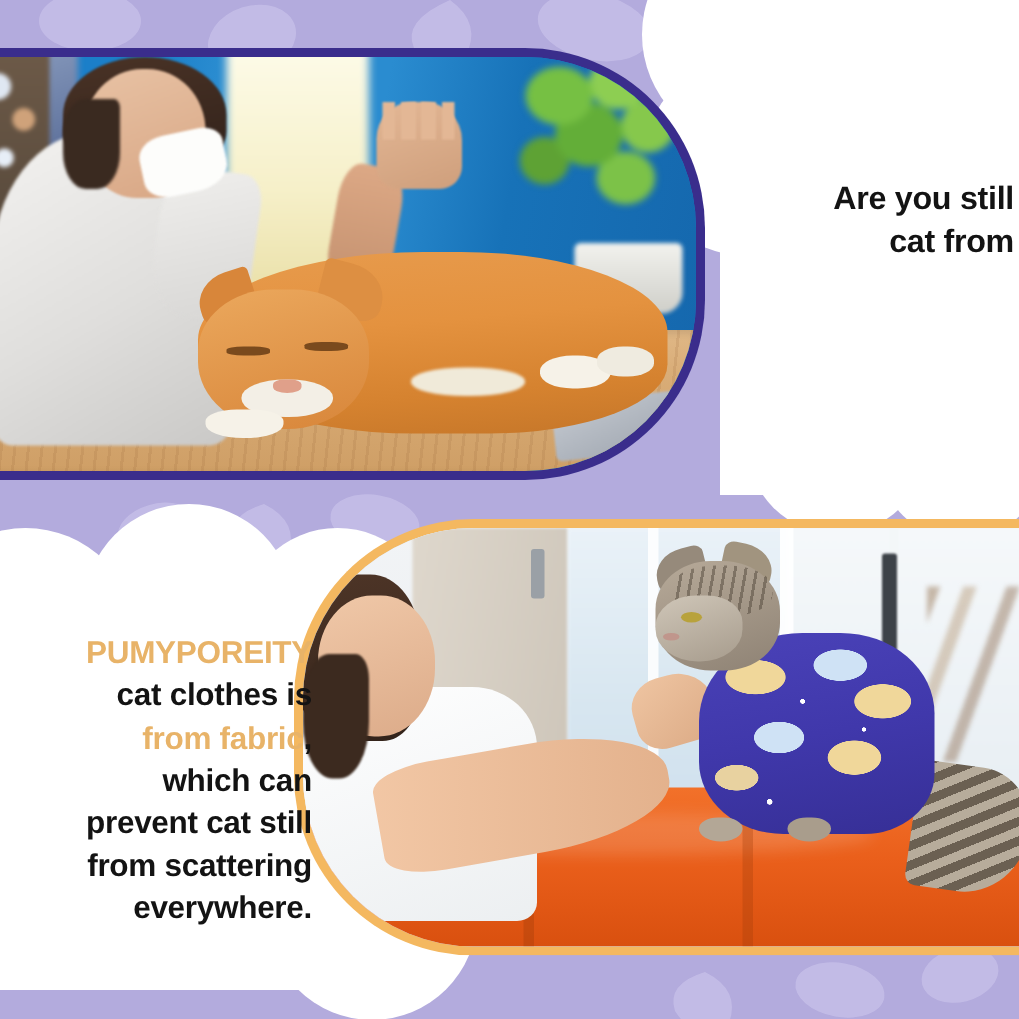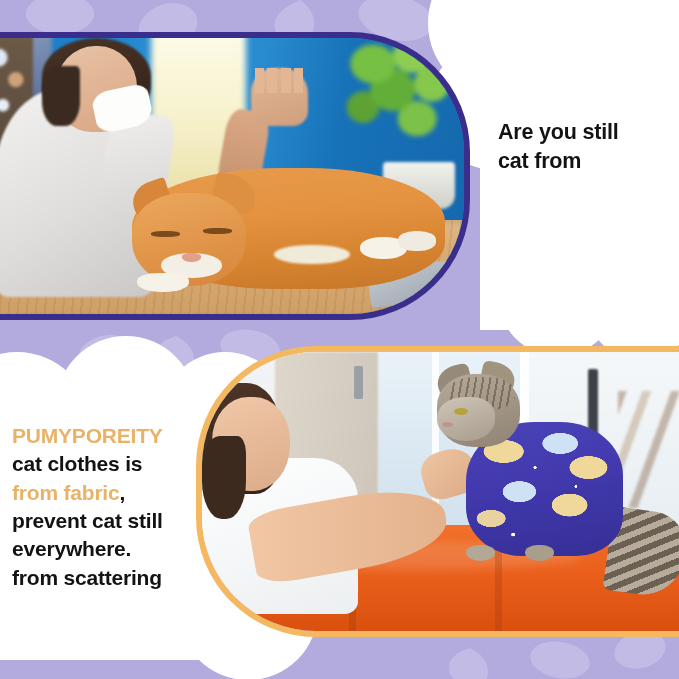--- a/index.html
+++ b/index.html
@@ -7,20 +7,21 @@
     width:679px;height:679px;
     font-family:"Liberation Sans", sans-serif;
     background:#ffffff;
     overflow:hidden;
   }
   #stage{
     position:relative;
     width:679px;height:679px;
     background:#ffffff;
     overflow:hidden;
+    text-align:right;
   }
 
   
   .bg-lavender{
     position:absolute;inset:0;
     background:#b3abdd;
   }
   .bg-pattern{position:absolute;inset:0;}
 
   
@@ -357,18 +358,19 @@
       <div class="b-cat-face"></div>
       <div class="b-cat-eye"></div>
       <div class="b-cat-nose"></div>
     </div>
   </div>
 
   <div class="text-left">
     <div class="brand">PUMYPOREITY</div>
     <div>cat clothes is</div>
     <div><span class="hl">from fabric</span><span>,</span></div>
+    <div>which can</div>
     <div>prevent cat still</div>
+    <div>from scattering</div>
     <div>everywhere.</div>
-    <div>from scattering</div>
   </div>
 
 </div>
 
 </body></html>

